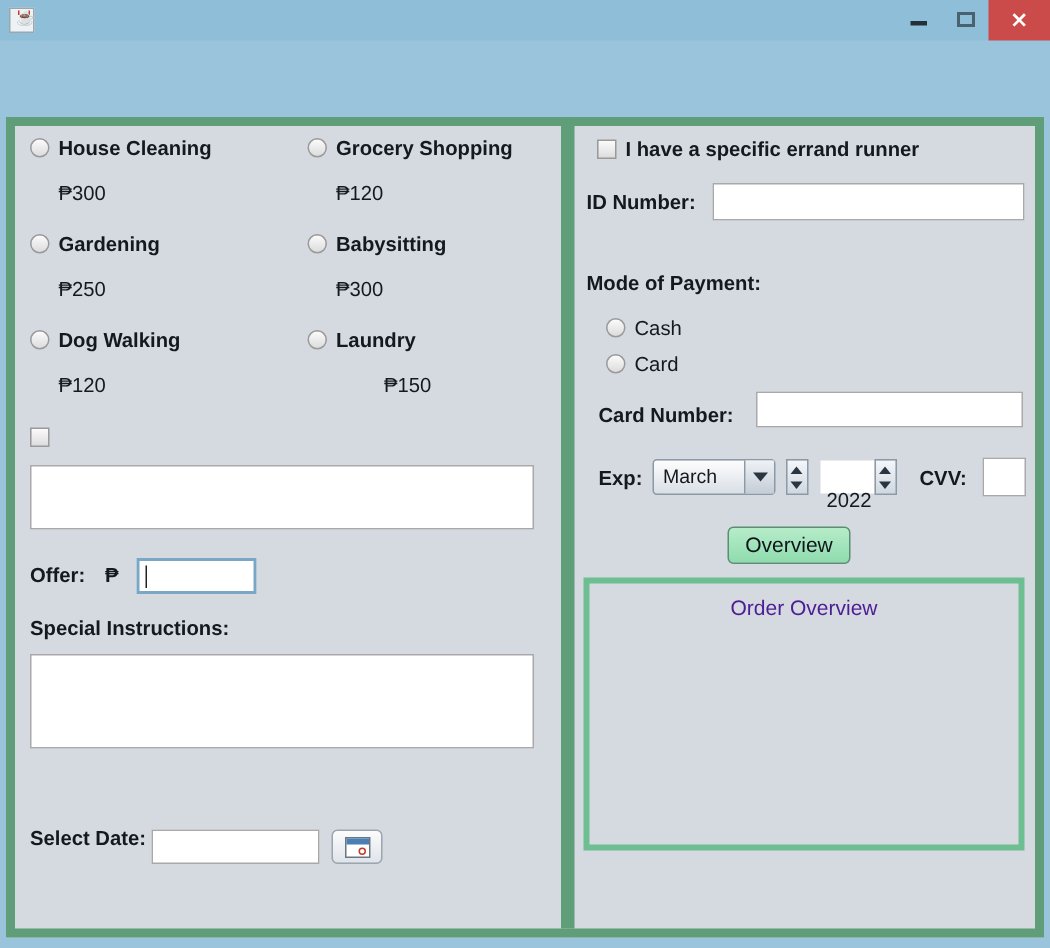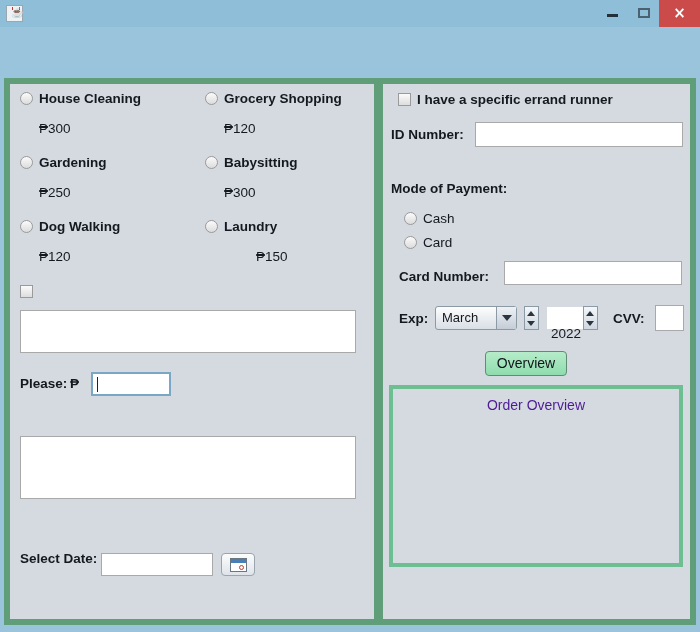--- a/index.html
+++ b/index.html
@@ -281,26 +281,27 @@
   <div class="lbl bold" style="left:39px; top:219px;">Dog Walking</div>
   <div class="lbl" style="left:39px; top:249px;">₱120</div>
 
   <div class="radio" style="left:205px; top:220px;"></div>
   <div class="lbl bold" style="left:224px; top:219px;">Laundry</div>
   <div class="lbl" style="left:224px; top:249px;margin-left:32px;">₱150</div>
 
   <div class="checkbox" style="left:20px; top:285px;"></div>
   <div class="area" style="left:20px; top:310px; width:336px; height:43px;"></div>
 
-  <div class="lbl bold" style="left:20px; top:376px;">Please:</div>
+  <div class="lbl bold" style="left:20px; top:376px;">Offer:</div>
   <div class="lbl bold" style="left:70px; top:376px;">₱</div>
   <div class="field focused" style="left:91px; top:372px; width:80px; height:24px;">
     <div class="caret"></div>
   </div>
 
+  <div class="lbl bold" style="left:20px; top:411px;">Special Instructions:</div>
   <div class="area" style="left:20px; top:436px; width:336px; height:63px;"></div>
 
   <div class="lbl bold" style="left:20px; top:551px;">Select Date:</div>
   <div class="field" style="left:101px; top:553px; width:112px; height:23px;"></div>
   <div id="date-btn">
     <div class="cal">
       <div class="bar"></div>
       <div class="dot"></div>
     </div>
   </div>

